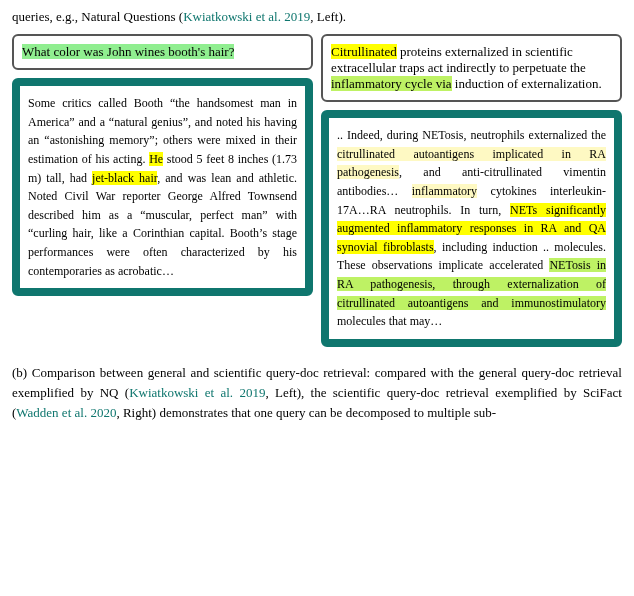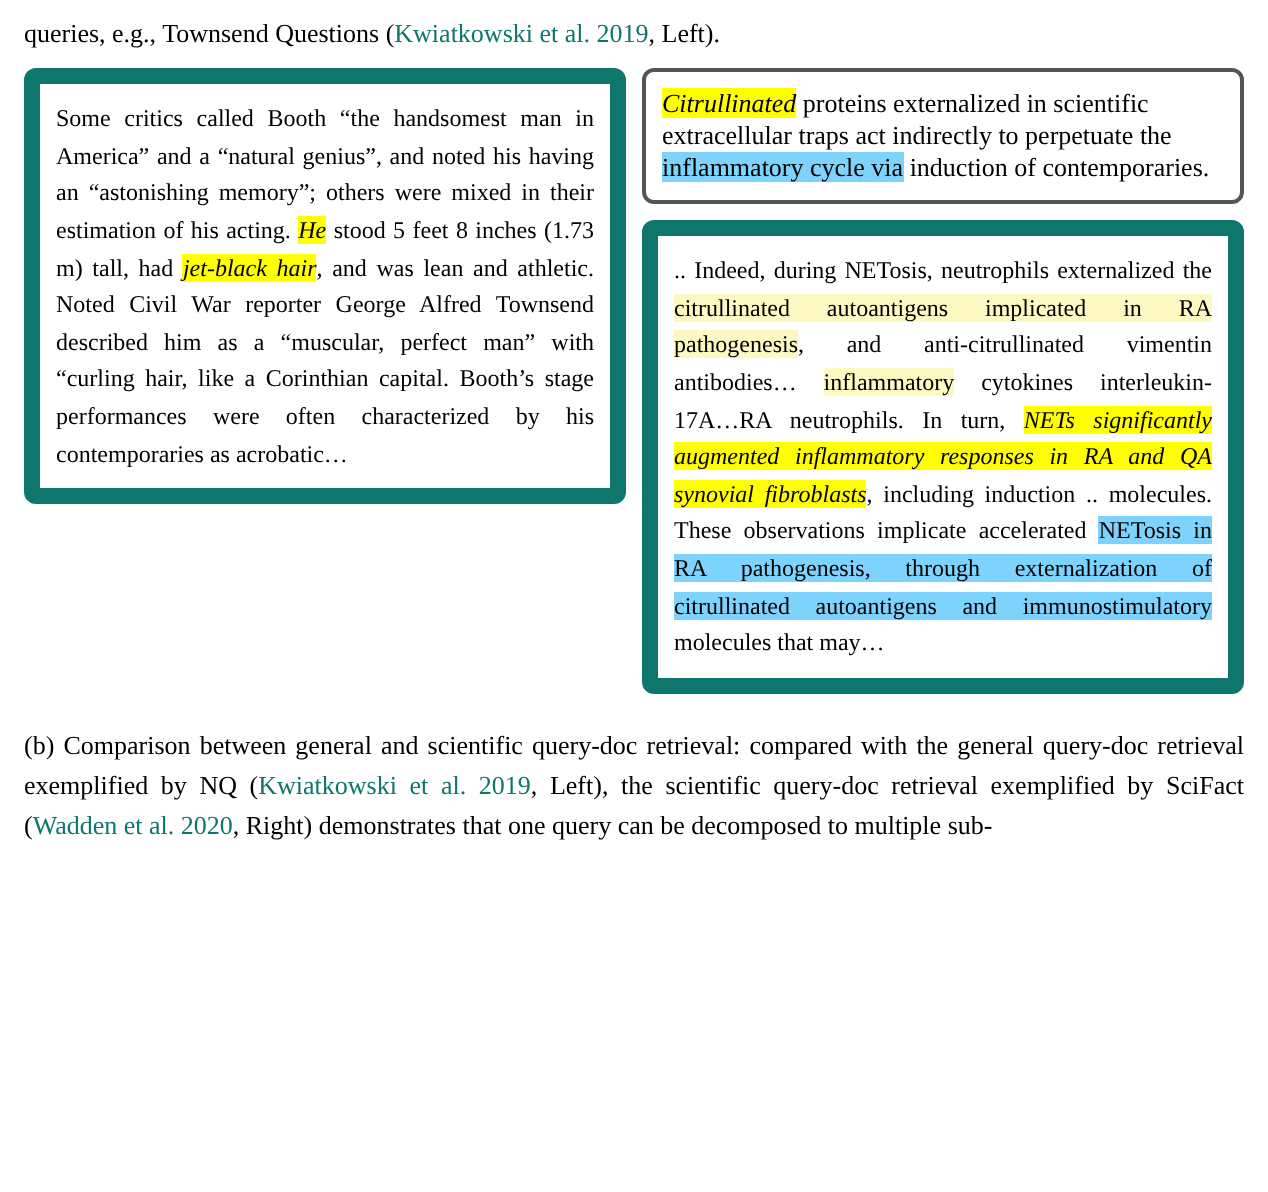--- a/index.html
+++ b/index.html
@@ -44,53 +44,56 @@
     }
     .doc-box {
       border: 8px solid #0f766e;
       border-radius: 6px;
       padding: 8px;
       font-size: 12px;
       line-height: 1.55;
       text-align: justify;
     }
     .hl-green { background-color: #90ee90; }
-    .hl-yellow { background-color: #ffff00; font-style: italic; }
-    .hl-blue { background-color: #7dd3fc; }
+    .hl-yellow { background-color: #ffff00; }
+    .hl-blue { background-color: #bef264; }
     .hl-red { background-color: #fef9c3; }
     .query-text-green {
       background-color: #90ee90;
       font-size: 13px;
       font-weight: normal;
     }
     .bottom-text {
       font-size: 13px;
       line-height: 1.55;
       text-align: justify;
       margin-top: 16px;
     }
   </style>
 </head>
 <body>
 
 <div class="top-text">
-  <span>queries, e.g., Townsend Questions (</span><span class="link-text">Kwiatkowski et al. 2019</span><span>, </span><span class="italic">Left</span><span>).</span>
+  <span>queries, e.g., Natural Questions (</span><span class="link-text">Kwiatkowski et al. 2019</span><span>, </span><span class="italic">Left</span><span>).</span>
 </div>
 
 <div class="panels-row">
 
   <div class="panel-left">
+    <div class="query-box">
+      <span class="query-text-green hl-green">What color was John wines booth's hair?</span>
+    </div>
     <div class="doc-box">
       <span>Some critics called Booth “the handsomest man in America” and a “natural genius”, and noted his having an “astonishing memory”; others were mixed in their estimation of his acting. <span class="hl-yellow">He</span> stood 5 feet 8 inches (1.73 m) tall, had <span class="hl-yellow">jet-black hair</span>, and was lean and athletic. Noted Civil War reporter George Alfred Townsend described him as a “muscular, perfect man” with “curling hair, like a Corinthian capital. Booth’s stage performances were often characterized by his contemporaries as acrobatic…</span>
     </div>
   </div>
 
   <div class="panel-right">
     <div class="query-box">
-      <span class="hl-yellow">Citrullinated</span><span> proteins externalized in scientific extracellular traps act indirectly to perpetuate the </span><span class="hl-blue">inflammatory cycle via</span><span> induction of contemporaries.</span>
+      <span class="hl-yellow">Citrullinated</span><span> proteins externalized in scientific extracellular traps act indirectly to perpetuate the </span><span class="hl-blue">inflammatory cycle via</span><span> induction of externalization.</span>
     </div>
     <div class="doc-box">
       <span>.. Indeed, during NETosis, neutrophils externalized the <span class="hl-red">citrullinated autoantigens implicated in RA pathogenesis</span>, and anti-citrullinated vimentin antibodies… <span class="hl-red">inflammatory</span> cytokines interleukin-17A…RA neutrophils. In turn, <span class="hl-yellow">NETs significantly augmented inflammatory responses in RA and QA synovial fibroblasts</span>, including induction .. molecules. These observations implicate accelerated <span class="hl-blue">NETosis in RA pathogenesis, through externalization of citrullinated autoantigens and immunostimulatory</span> molecules that may…</span>
     </div>
   </div>
 </div>
 
 <div class="bottom-text">
   <span>(b) Comparison between general and scientific query-doc retrieval: compared with the general query-doc retrieval exemplified by NQ (</span><span class="link-text">Kwiatkowski et al. 2019</span><span>, </span><span class="italic">Left</span><span>), the scientific query-doc retrieval exemplified by SciFact (</span><span class="link-text">Wadden et al. 2020</span><span>, </span><span class="italic">Right</span><span>) demonstrates that one query can be decomposed to multiple sub-</span>
 </div>

